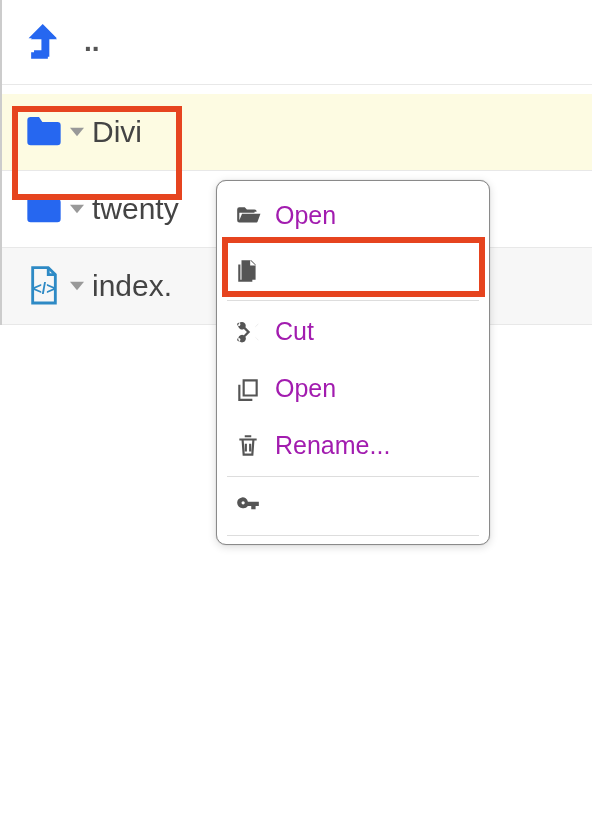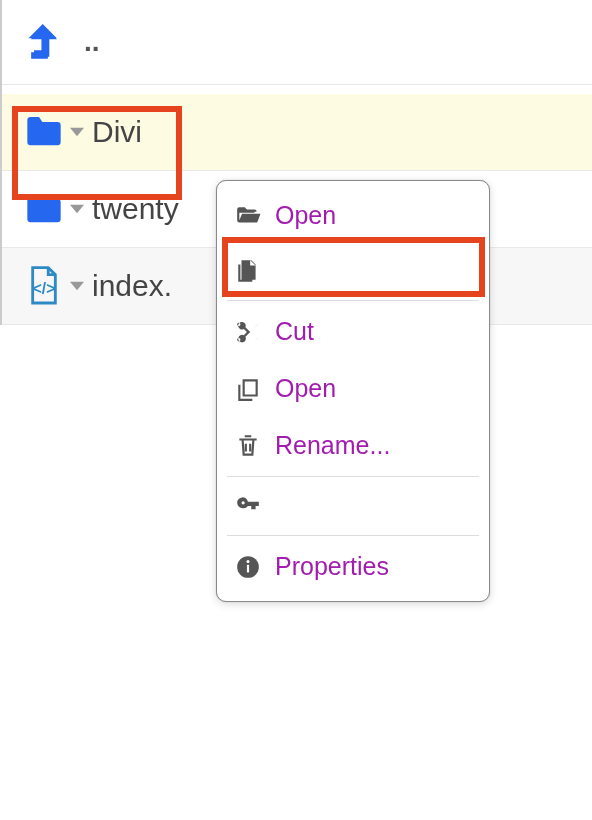--- a/index.html
+++ b/index.html
@@ -216,25 +216,15 @@
   </div>
   <div class="menu-divider"></div>
   <div class="menu-item">
     <span class="menu-icon">
       <svg viewBox="0 0 24 24">
           <path fill="#555" d="M7 14a5 5 0 1 1 4.9-6H22v4h-3v3h-4v-3h-3.1A5 5 0 0 1 7 14zm-1-5a1.5 1.5 0 1 0 3 0 1.5 1.5 0 0 0-3 0z"></path>
         </svg>
     </span>
   </div>
   <div class="menu-divider"></div>
-  <div class="menu-item">
-    <span class="menu-icon">
-      <svg viewBox="0 0 24 24">
-          <circle cx="12" cy="12" r="10" fill="#555"></circle>
-          <rect x="11" y="10" width="2" height="7" fill="#fff"></rect>
-          <circle cx="12" cy="7" r="1.4" fill="#fff"></circle>
-        </svg>
-    </span>
-    <span>Properties</span>
-  </div>
 </div>
 
 <div class="highlight-box highlight-download"></div>
 
 </body></html>

